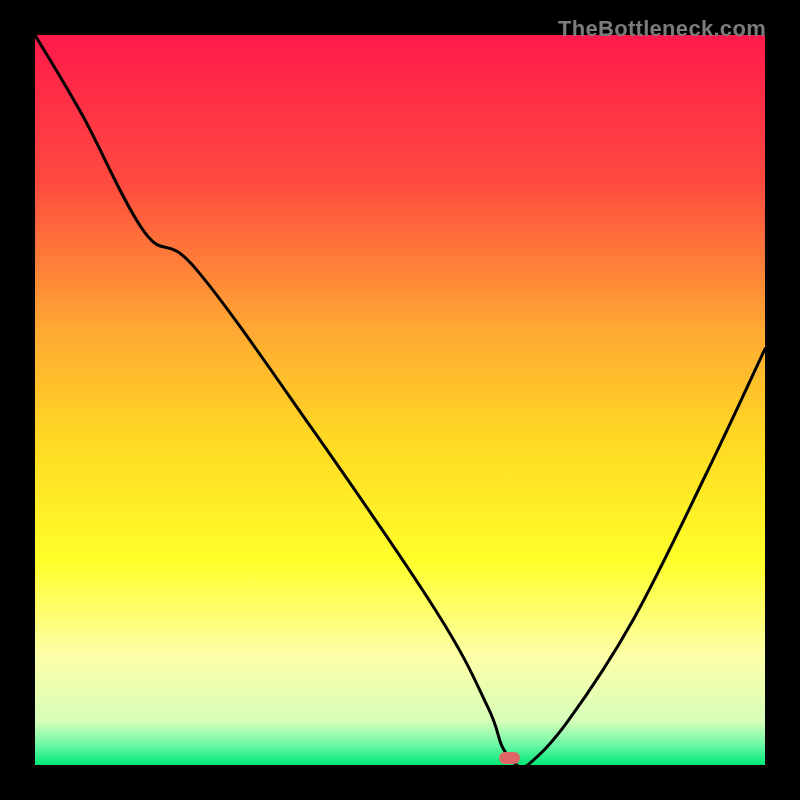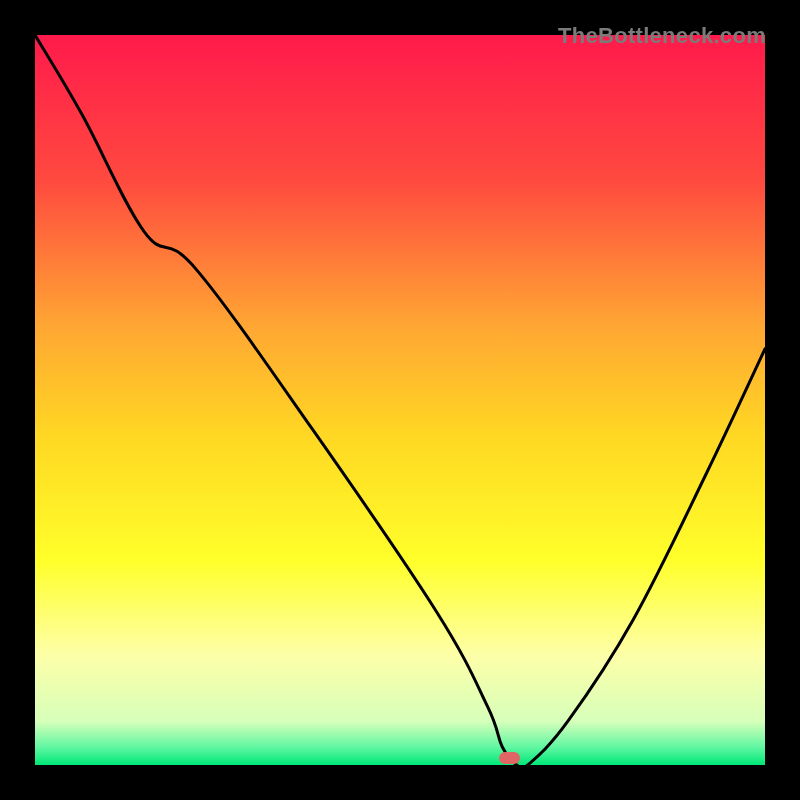--- a/index.html
+++ b/index.html
@@ -27,21 +27,21 @@
   .plot-area svg {
     position: absolute;
     left: 0;
     top: 0;
     width: 730px;
     height: 730px;
     display: block;
   }
   .watermark {
     position: absolute;
-    top: 23px;
+    top: 16px;
     right: 34px;
     font-family: Arial, Helvetica, sans-serif;
     font-size: 22px;
     font-weight: 600;
     color: #7b7b7b;
     letter-spacing: 0.3px;
   }
   .marker {
     position: absolute;
     background: #e06666;

